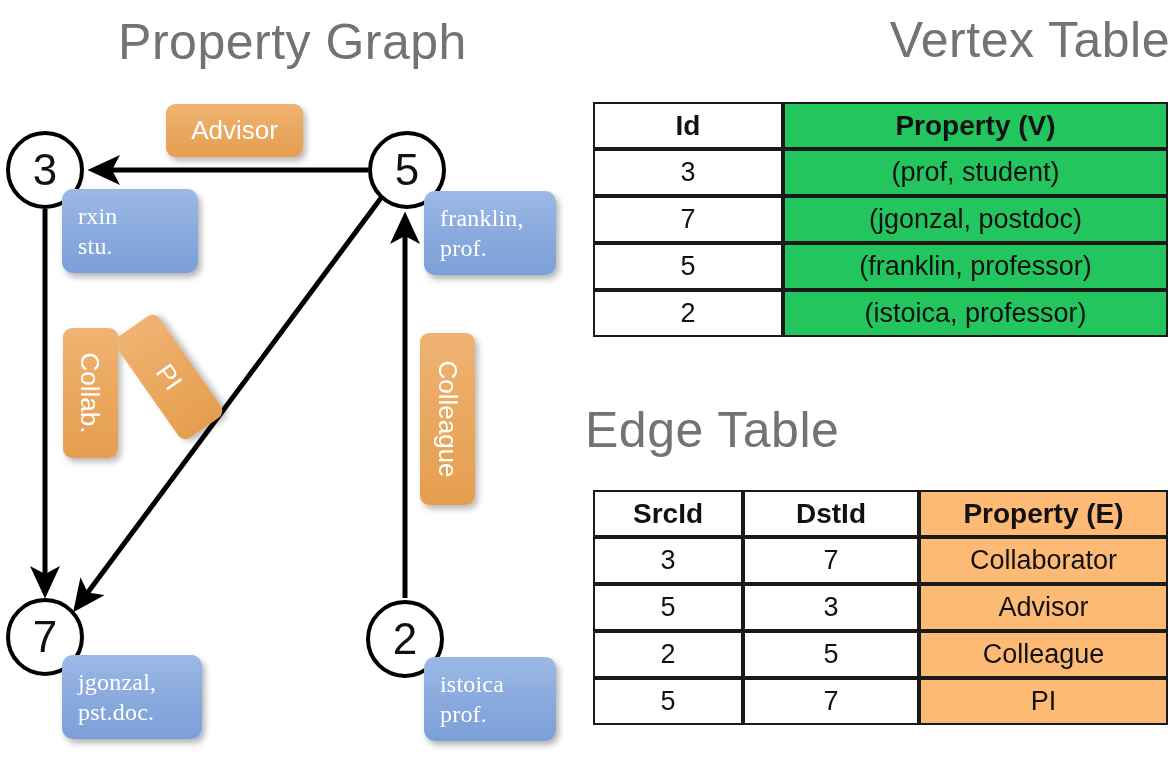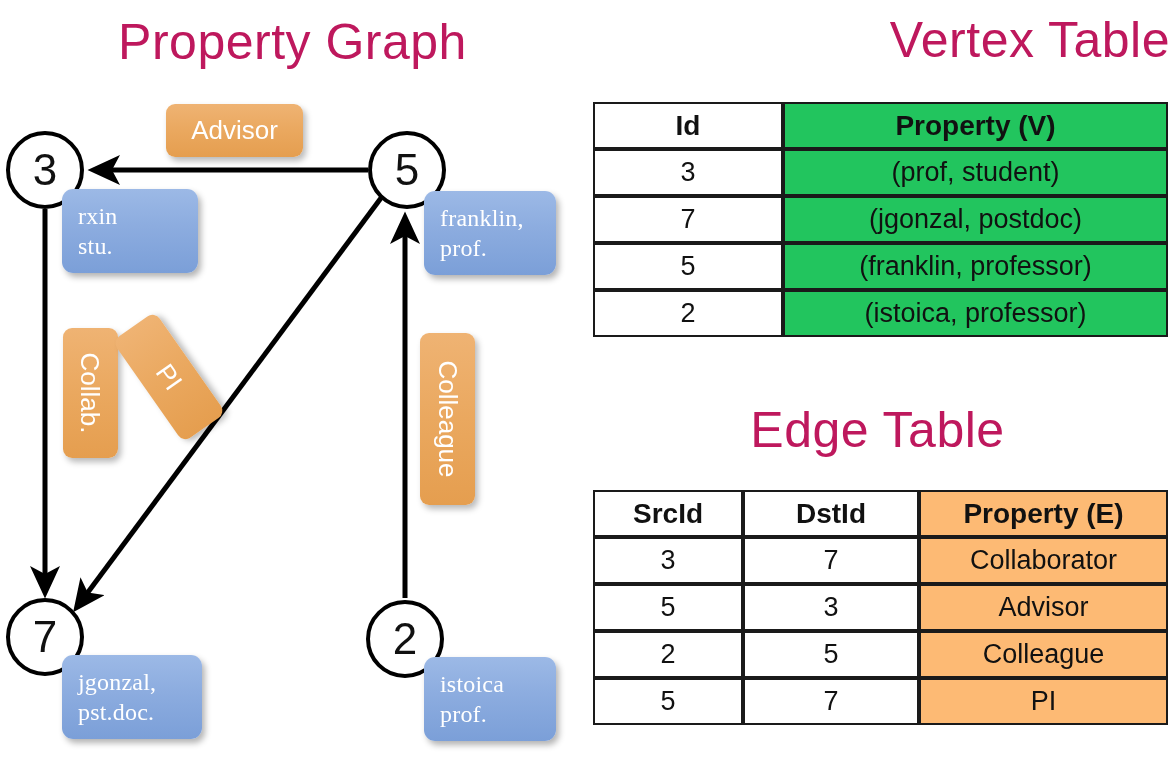--- a/index.html
+++ b/index.html
@@ -13,39 +13,38 @@
     overflow: hidden;
     font-family: "Liberation Sans", sans-serif;
     color: #0d0d0d;
   }
 
   
   .title {
     position: absolute;
     font-family: "Liberation Sans", sans-serif;
     font-weight: 300;
-    color: #be185d;
+    color: #737373;
     white-space: nowrap;
     letter-spacing: 0.5px;
   }
   #title-property-graph {
     left: 0; top: 12px; width: 585px;
     text-align: center;
     font-size: 50px;
     line-height: 60px;
   }
   #title-vertex-table {
     left: 585px; top: 10px; width: 585px;
     text-align: right;
     font-size: 50px;
     line-height: 60px;
   }
   #title-edge-table {
     left: 585px; top: 400px; width: 585px;
-    text-align: center;
     font-size: 50px;
     line-height: 60px;
   }
 
   
   #graph-panel {
     position: absolute;
     left: 0; top: 0; width: 585px; height: 760px;
   }
   #graph-edges {

